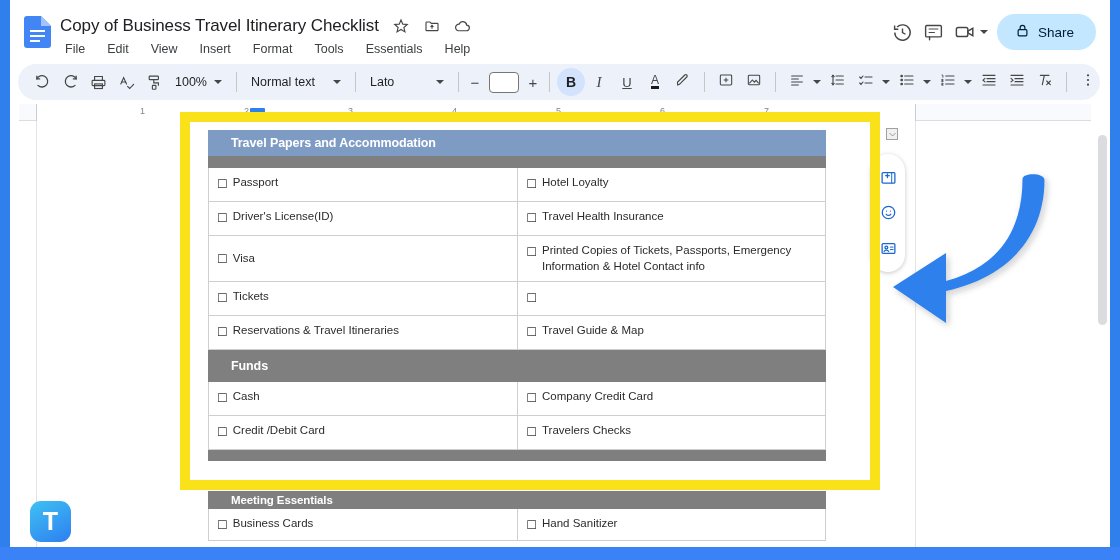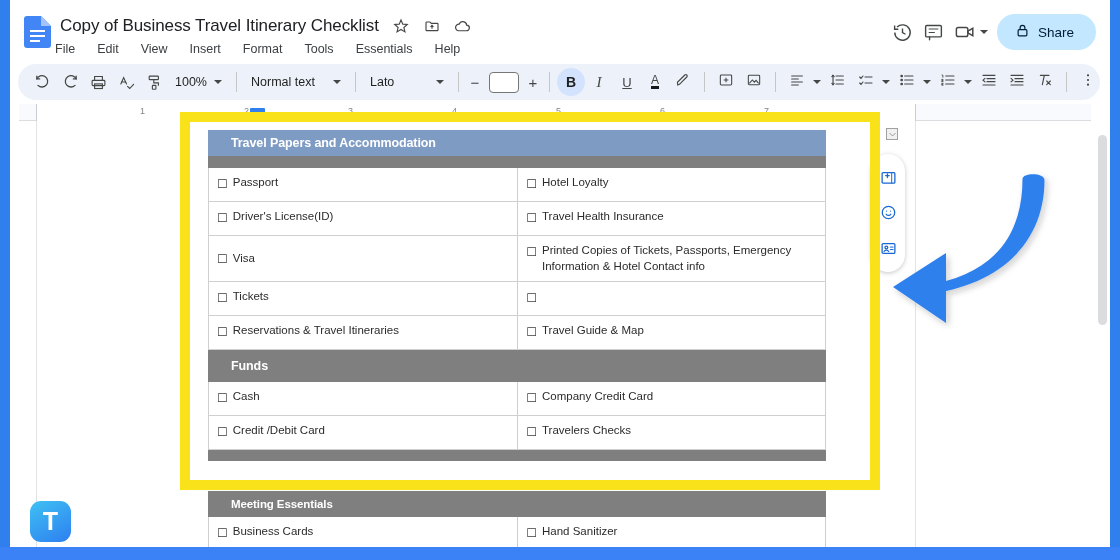--- a/index.html
+++ b/index.html
@@ -31,21 +31,21 @@
   }
   .doc-title-row {
     position: absolute; left: 50px; top: 16px;
     display: flex; align-items: center; gap: 13px;
   }
   .doc-title {
     font-size: 17px; color: #202124; letter-spacing: -0.1px; white-space: nowrap;
   }
   .title-icon { width: 18px; height: 18px; color: #444746; display: flex; align-items: center; justify-content: center; cursor: pointer; }
   .menu-row {
-    position: absolute; left: 41px; top: 41px;
+    position: absolute; left: 51px; top: 41px;
     display: flex; gap: 14px;
   }
   .menu-item {
     font-size: 12.5px; color: #3c4043; padding: 1px 4px; border-radius: 4px; cursor: pointer; white-space: nowrap;
   }
 
   .header-right {
     position: absolute; right: 14px; top: 14px;
     display: flex; align-items: center; gap: 9px;
   }
@@ -571,21 +571,21 @@
         <div class="tcell right">
           <span class="cbox">☐</span>
           <span>Travelers Checks</span>
         </div>
       </div>
 
       <div class="strip-gray" style="height:11px;"></div>
     </div>
 
     <div class="doc-table2">
-      <div class="sect-head gray" style="height:26px;font-size:11.5px;">
+      <div class="sect-head gray" style="height:18px;font-size:11.5px;">
         <span>Meeting Essentials</span>
       </div>
       <div class="trow" style="min-height:30px;">
         <div class="tcell left">
           <span class="cbox">☐</span>
           <span>Business Cards</span>
         </div>
         <div class="tcell right">
           <span class="cbox">☐</span>
           <span>Hand Sanitizer</span>

